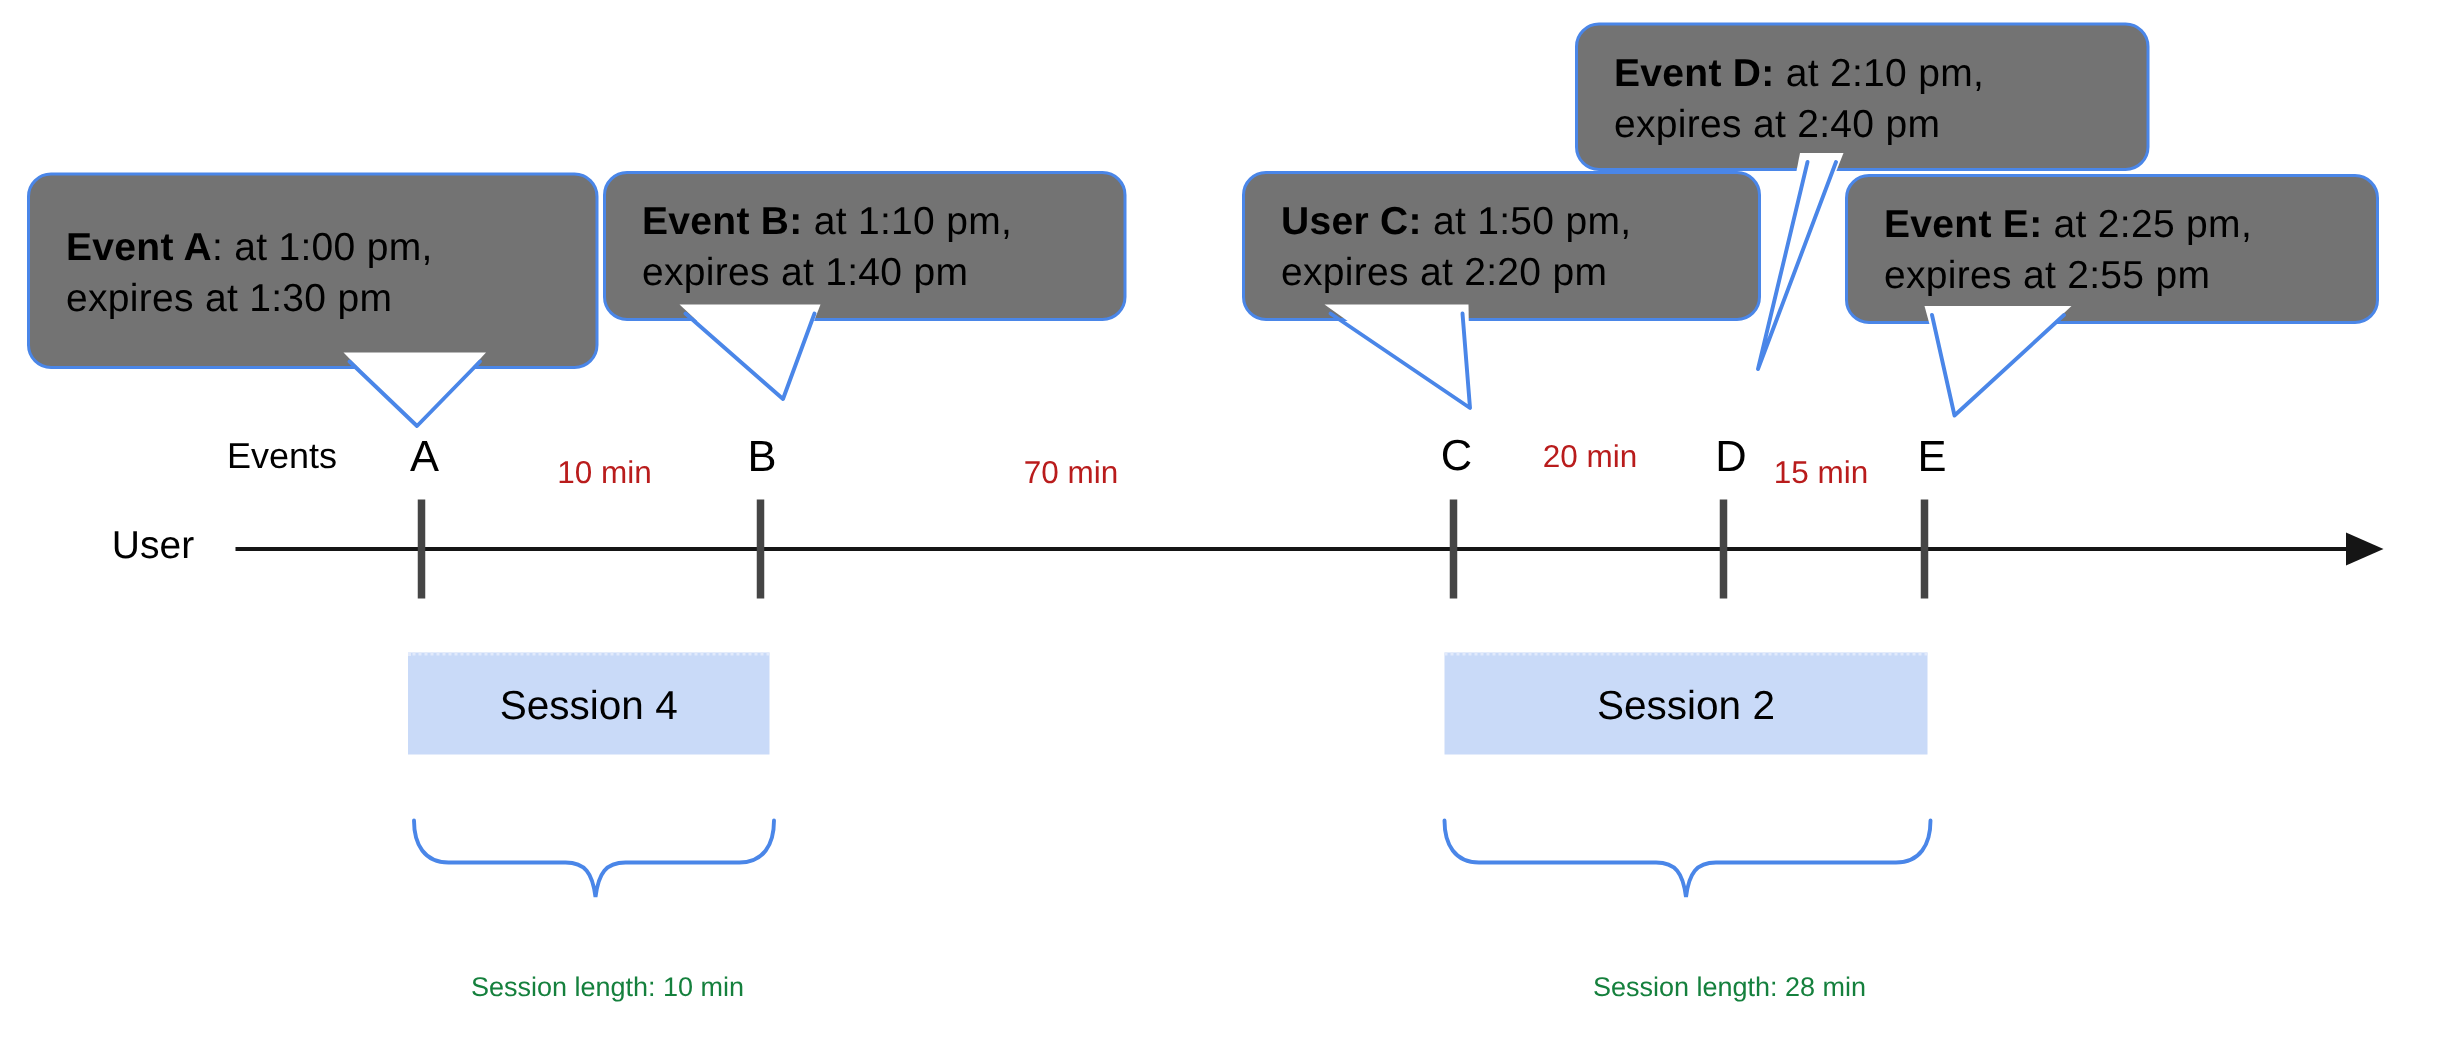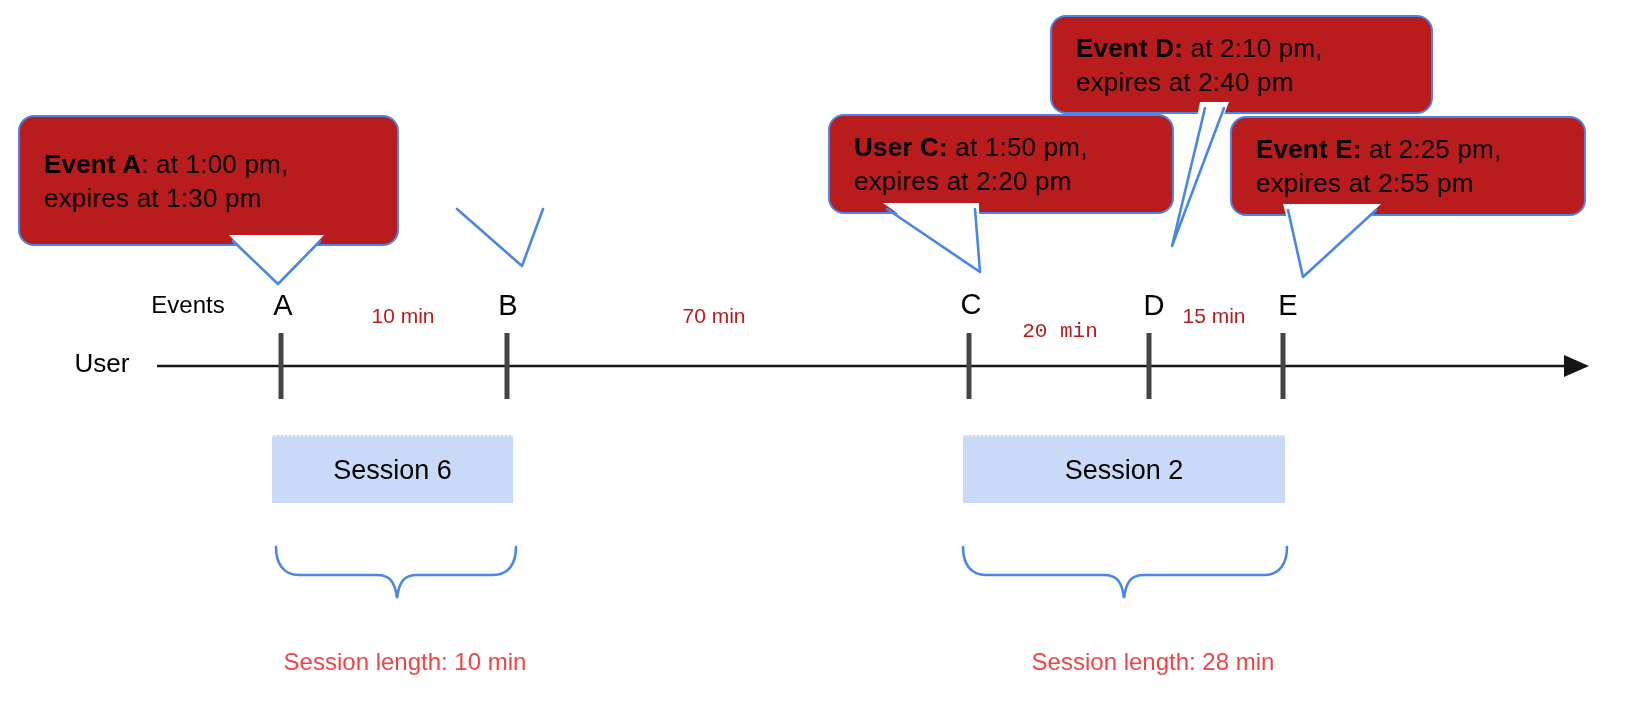--- a/index.html
+++ b/index.html
@@ -7,21 +7,21 @@
     --session-fill:#c9daf8;
     --tick-gray:#454545;
     --line-black:#151515;
   }
   html,body{margin:0;padding:0;background:#fff;}
   .canvas{
     position:relative;width:1634px;height:702px;background:#fff;overflow:hidden;
     font-family:"Liberation Sans",sans-serif;color:#000;
   }
   .bubble{
-    position:absolute;background:#b91c1c;
+    position:absolute;background:#737373;
     border:2.5px solid var(--accent-blue,#4a86e8);
     border-radius:16px;display:flex;align-items:center;z-index:1;
   }
   .bubble-text{font-size:26px;line-height:34px;padding-left:24px;letter-spacing:.2px;}
   .bold{font-weight:bold;}
   .svg-overlay{position:absolute;left:0;top:0;z-index:2;pointer-events:none;}
   .tail-cover{fill:#fff;stroke:none;}
   .tail-legs{fill:none;stroke:var(--accent-blue,#4a86e8);stroke-width:2.6;stroke-linecap:round;stroke-linejoin:round;}
   .tick{stroke:var(--tick-gray,#454545);stroke-width:5;}
   .axis-line{stroke:var(--line-black,#151515);stroke-width:2.6;}
@@ -31,34 +31,40 @@
   .events-label{font-size:24px;}
   .user-label{font-size:26px;}
   .tick-letter{font-size:29px;}
   .gap-label{font-size:21px;color:#b91c1c;}
   .session-box{
     position:absolute;background:var(--session-fill,#c9daf8);
     border-top:2px dotted #e2eafb;
     display:flex;align-items:center;justify-content:center;z-index:1;
   }
   .session-name{font-size:27px;}
-  .session-length{font-size:24px;color:#ef4444;}
+  .session-length{font-size:18px;color:#15803d;}
 </style>
 </head>
 <body>
 
 <div class="canvas">
 
   <div class="bubble" style="left:18px;top:115px;width:377px;height:127px;">
     <div class="bubble-text">
       <span class="bold">Event A</span><span>: at 1:00 pm,</span><br>
       <span>expires at 1:30 pm</span>
     </div>
   </div>
 
+  <div class="bubble" style="left:402px;top:114px;width:345px;height:96px;">
+    <div class="bubble-text">
+      <span class="bold">Event B:</span><span> at 1:10 pm,</span><br>
+      <span>expires at 1:40 pm</span>
+    </div>
+  </div>
 
   <div class="bubble" style="left:828px;top:114px;width:342px;height:96px;">
     <div class="bubble-text">
       <span class="bold">User C:</span><span> at 1:50 pm,</span><br>
       <span>expires at 2:20 pm</span>
     </div>
   </div>
 
   <div class="bubble" style="left:1050px;top:15px;width:379px;height:95px;">
     <div class="bubble-text">
@@ -116,25 +122,25 @@
   <div class="lbl user-label" style="left:102px;top:348px;">User</div>
 
   <div class="lbl tick-letter" style="left:283px;top:289px;">A</div>
   <div class="lbl tick-letter" style="left:508px;top:289px;">B</div>
   <div class="lbl tick-letter" style="left:971px;top:288px;">C</div>
   <div class="lbl tick-letter" style="left:1154px;top:289px;">D</div>
   <div class="lbl tick-letter" style="left:1288px;top:289px;">E</div>
 
   <div class="lbl gap-label" style="left:403px;top:304px;">10 min</div>
   <div class="lbl gap-label" style="left:714px;top:304px;">70 min</div>
-  <div class="lbl gap-label" style="left:1060px;top:320px;font-family:Liberation Mono, monospace;">20 min</div>
+  <div class="lbl gap-label" style="left:1060px;top:293px;">20 min</div>
   <div class="lbl gap-label" style="left:1214px;top:304px;">15 min</div>
 
   <div class="session-box" style="left:272px;top:435px;width:241px;height:66px;">
-    <span class="session-name">Session 6</span>
+    <span class="session-name">Session 4</span>
   </div>
   <div class="session-box" style="left:963px;top:435px;width:322px;height:66px;">
     <span class="session-name">Session 2</span>
   </div>
 
   <div class="lbl session-length" style="left:405px;top:648px;">Session length: 10 min</div>
   <div class="lbl session-length" style="left:1153px;top:648px;">Session length: 28 min</div>
 
 </div>
 

